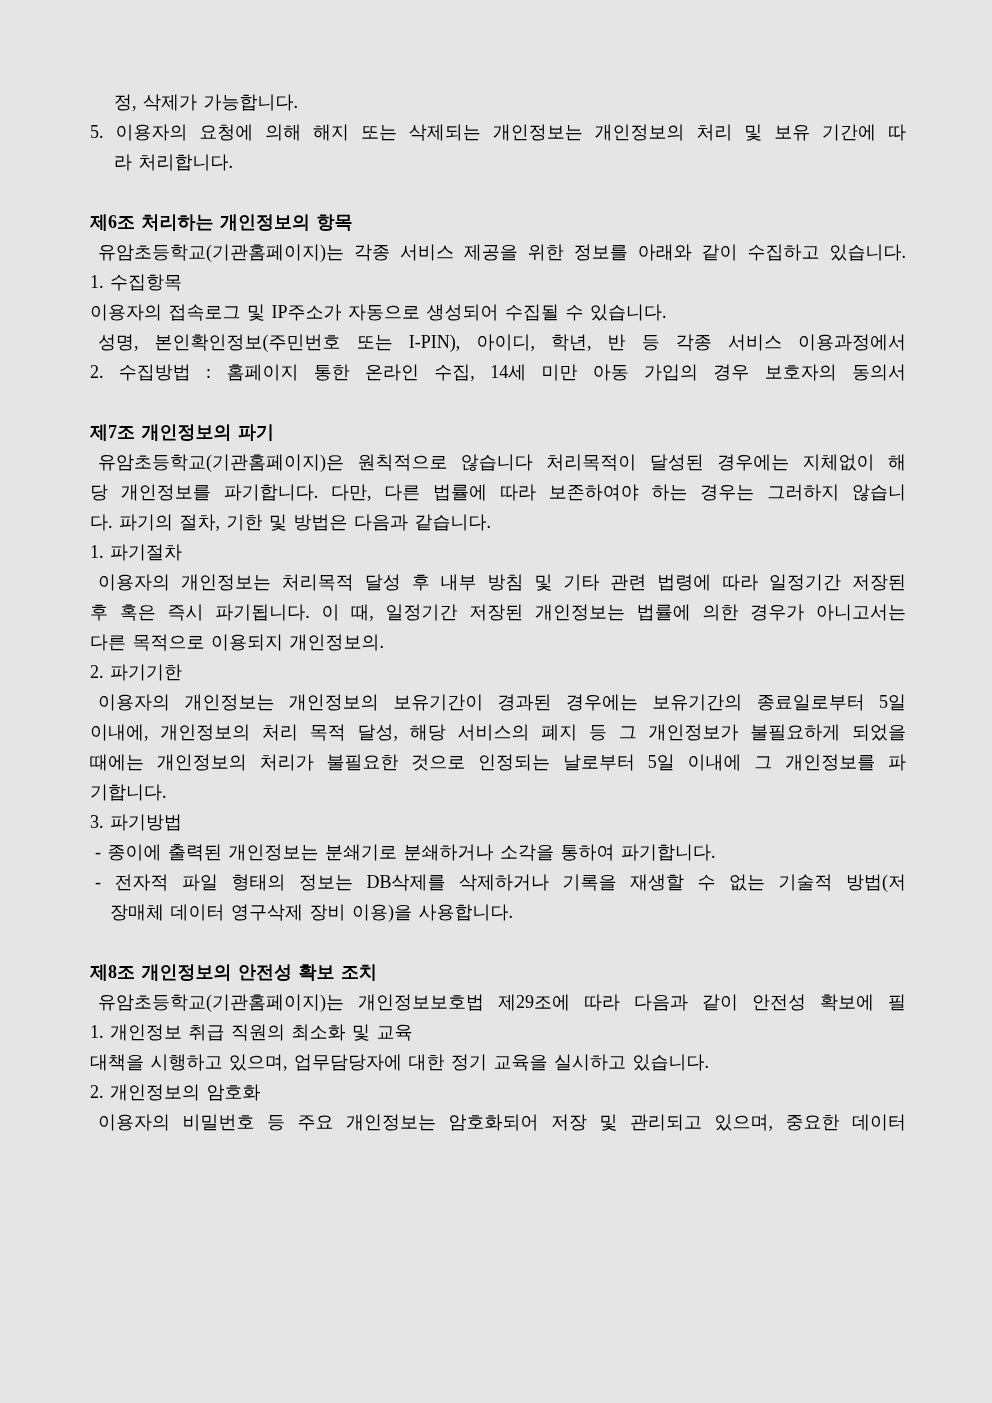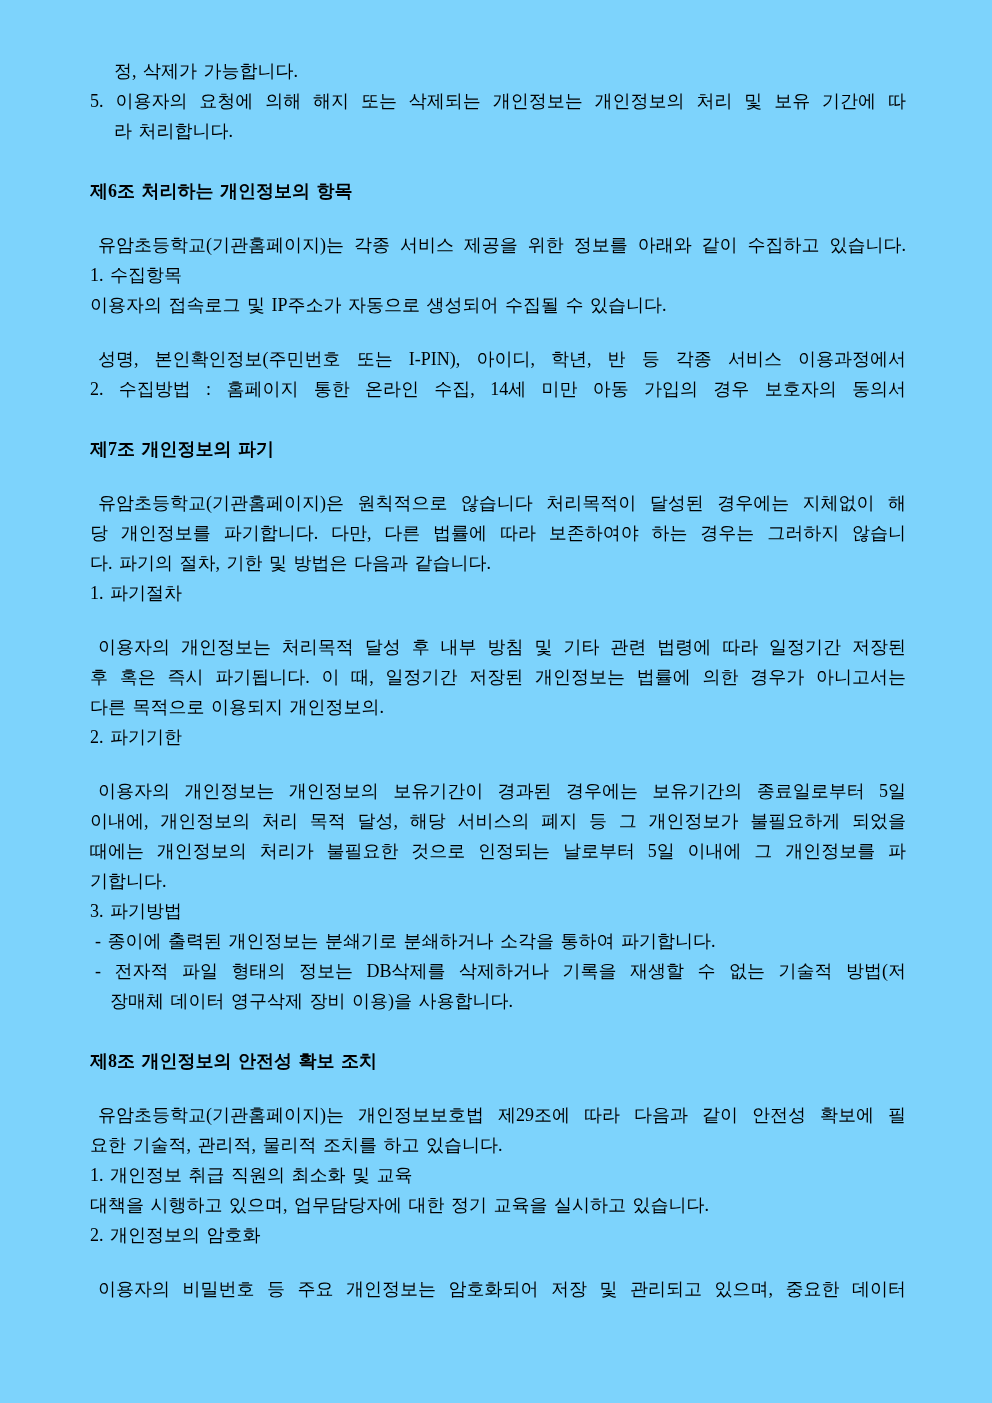--- a/index.html
+++ b/index.html
@@ -9,43 +9,43 @@
   }
   body {
     width: 992px;
     height: 1403px;
     overflow: hidden;
   }
   .page {
     box-sizing: border-box;
     width: 992px;
     height: 1403px;
-    background: #7dd3fc;
-    padding: 56px 0 0 90px;
+    background: #e5e5e5;
+    padding: 87px 0 0 90px;
   }
   .doc {
     width: 816px;
     color: #000000;
     font-family: "Liberation Serif", "DejaVu Serif", serif;
     font-size: 18px;
     line-height: 30px;
     word-spacing: 2px;
   }
   .line {
     height: 30px;
     overflow: hidden;
   }
   .blank {
     height: 30px;
   }
   .heading {
     font-weight: 700;
   }
   .flush   { padding-left: 0; }
-  .lead    { padding-left: 8px; margin-top: 24px; }
+  .lead    { padding-left: 8px; }
   .cont    { padding-left: 24px; }
   .dash    { padding-left: 5px; }
   .dashwrap{ padding-left: 20px; }
   .just {
     text-align: justify;
     text-align-last: justify;
   }
 </style>
 </head>
 <body>
@@ -76,19 +76,18 @@
       <div class="line flush just">이내에, 개인정보의 처리 목적 달성, 해당 서비스의 폐지 등 그 개인정보가 불필요하게 되었을</div>
       <div class="line flush just">때에는 개인정보의 처리가 불필요한 것으로 인정되는 날로부터 5일 이내에 그 개인정보를 파</div>
       <div class="line flush">기합니다.</div>
       <div class="line flush">3. 파기방법</div>
       <div class="line dash">- 종이에 출력된 개인정보는 분쇄기로 분쇄하거나 소각을 통하여 파기합니다.</div>
       <div class="line dash just">- 전자적 파일 형태의 정보는 DB삭제를 삭제하거나 기록을 재생할 수 없는 기술적 방법(저</div>
       <div class="line dashwrap">장매체 데이터 영구삭제 장비 이용)을 사용합니다.</div>
       <div class="blank"></div>
       <div class="line heading flush">제8조 개인정보의 안전성 확보 조치</div>
       <div class="line lead just">유암초등학교(기관홈페이지)는 개인정보보호법 제29조에 따라 다음과 같이 안전성 확보에 필</div>
-      <div class="line flush">요한 기술적, 관리적, 물리적 조치를 하고 있습니다.</div>
       <div class="line flush">1. 개인정보 취급 직원의 최소화 및 교육</div>
       <div class="line flush">대책을 시행하고 있으며, 업무담당자에 대한 정기 교육을 실시하고 있습니다.</div>
       <div class="line flush">2. 개인정보의 암호화</div>
       <div class="line lead just">이용자의 비밀번호 등 주요 개인정보는 암호화되어 저장 및 관리되고 있으며, 중요한 데이터</div>
     </div>
 </main>
 
 </body></html>

